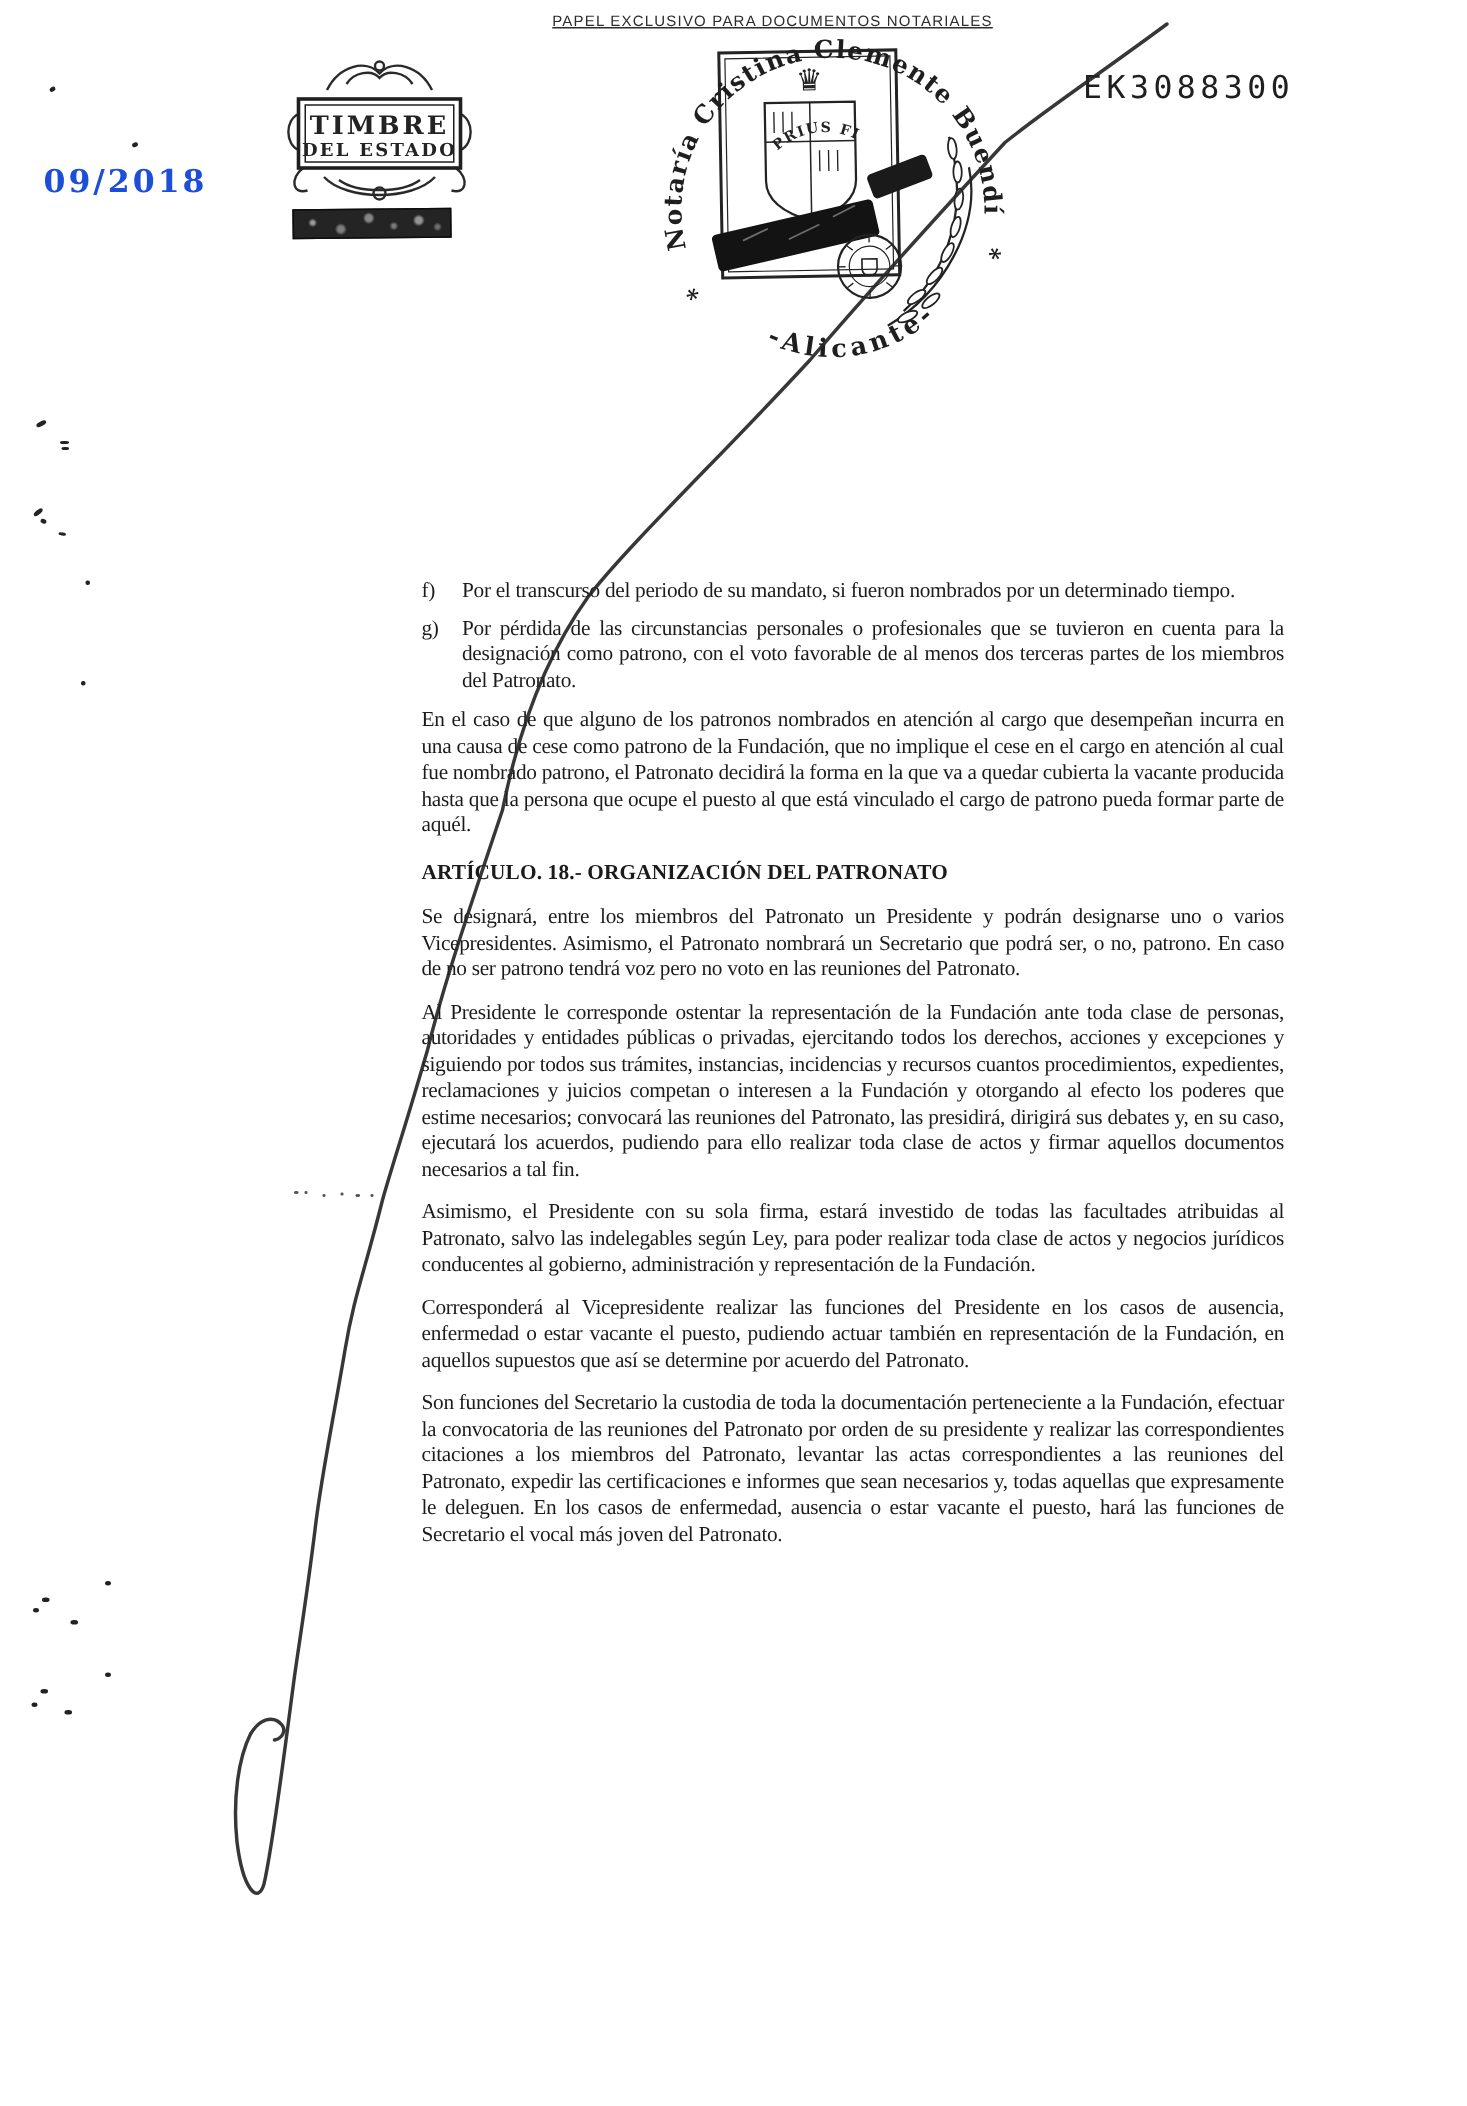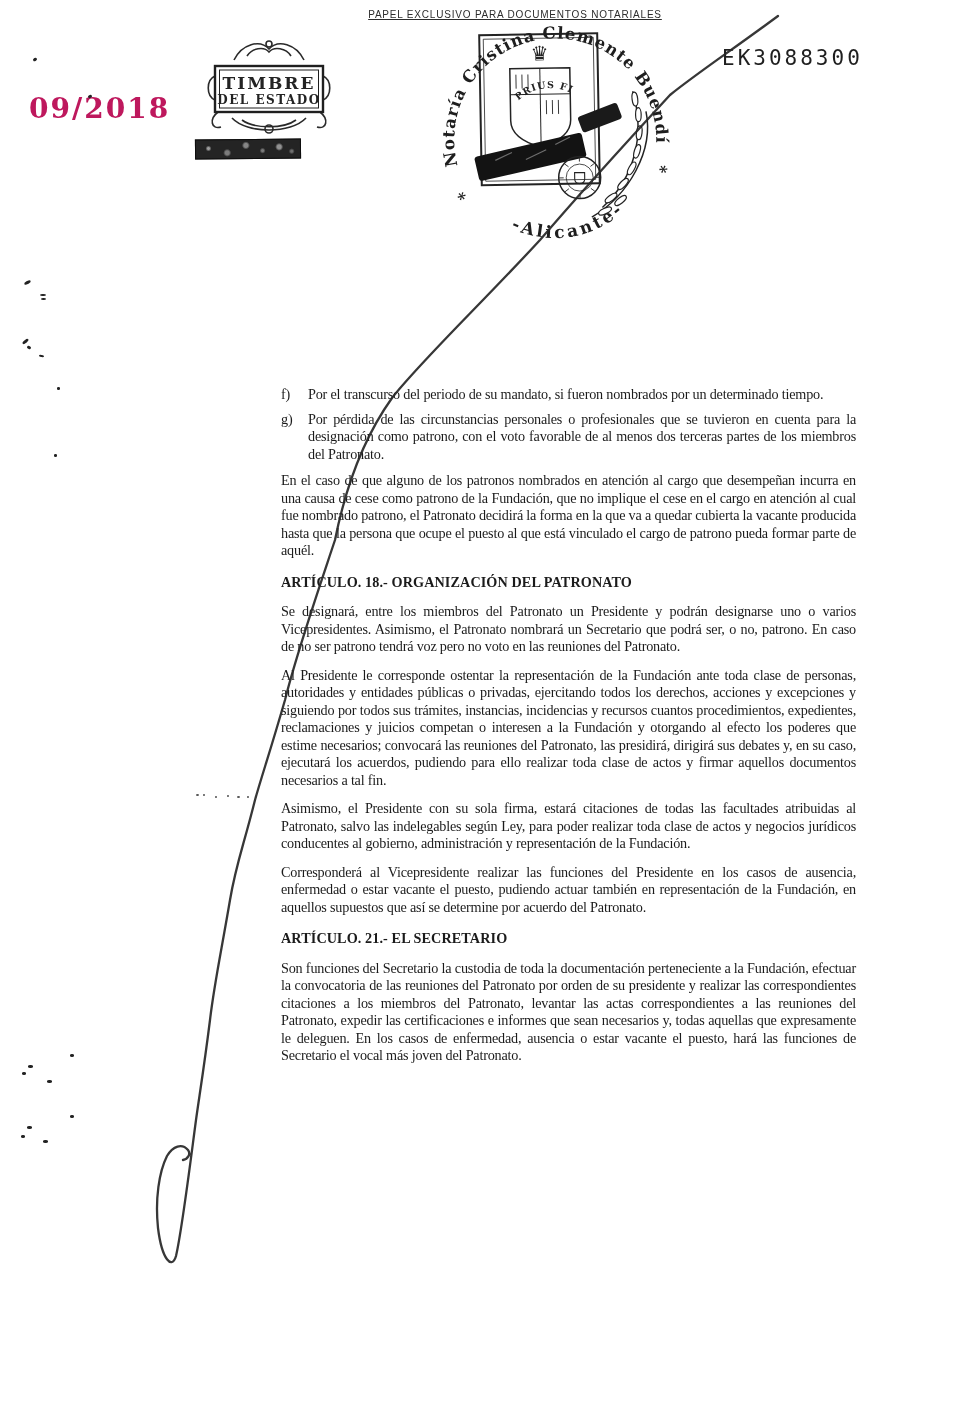--- a/index.html
+++ b/index.html
@@ -17,25 +17,25 @@
     text-align:center; padding-left:52px;
     font-family:"Liberation Sans", sans-serif;
     font-size:10px; letter-spacing:0.8px; color:#2d2d2d;text-decoration:underline;
   }
   .serial-number {
     position:absolute; left:722px; top:46px;
     font-family:"DejaVu Sans Mono", monospace;
     font-size:21px; letter-spacing:3px; color:#1f1f1f;
   }
   .date-code {
-    position:absolute; left:29px; top:92px;
+    position:absolute; left:29px; top:108px;
     font-family:"DejaVu Serif", serif; font-weight:bold;
-    font-size:28px; letter-spacing:2px; color:#be185d;
-  }
-  .timbre-stamp { position:absolute; left:202px; top:36px; }
+    font-size:21px; letter-spacing:2px; color:#1d4ed8;
+  }
+  .timbre-stamp { position:absolute; left:186px; top:36px; }
   .smudge-bar {
     position:absolute; left:195px; top:139px; width:106px; height:20px;
     background-color:#242424;
     background-image:
       radial-gradient(circle at 12% 45%, rgba(255,255,255,.55) 0 1px, transparent 3px),
       radial-gradient(circle at 30% 70%, rgba(255,255,255,.4) 0 2px, transparent 4px),
       radial-gradient(circle at 48% 30%, rgba(255,255,255,.45) 0 2px, transparent 4px),
       radial-gradient(circle at 64% 60%, rgba(255,255,255,.4) 0 1px, transparent 3px),
       radial-gradient(circle at 80% 40%, rgba(255,255,255,.5) 0 2px, transparent 4px),
       radial-gradient(circle at 92% 65%, rgba(255,255,255,.35) 0 1px, transparent 3px);
@@ -169,25 +169,24 @@
     <span class="li-label">g)</span>
     <span class="li-text">Por pérdida de las circunstancias personales o profesionales que se tuvieron en cuenta para la designación como patrono, con el voto favorable de al menos dos terceras partes de los miembros del Patronato.</span>
   </div>
 
   <p>En el caso de que alguno de los patronos nombrados en atención al cargo que desempeñan incurra en una causa de cese como patrono de la Fundación, que no implique el cese en el cargo en atención al cual fue nombrado patrono, el Patronato decidirá la forma en la que va a quedar cubierta la vacante producida hasta que la persona que ocupe el puesto al que está vinculado el cargo de patrono pueda formar parte de aquél.</p>
 
   <h3 class="article-heading">ARTÍCULO. 18.- ORGANIZACIÓN DEL PATRONATO</h3>
   <p>Se designará, entre los miembros del Patronato un Presidente y podrán designarse uno o varios Vicepresidentes. Asimismo, el Patronato nombrará un Secretario que podrá ser, o no, patrono. En caso de no ser patrono tendrá voz pero no voto en las reuniones del Patronato.</p>
 
   <p>Al Presidente le corresponde ostentar la representación de la Fundación ante toda clase de personas, autoridades y entidades públicas o privadas, ejercitando todos los derechos, acciones y excepciones y siguiendo por todos sus trámites, instancias, incidencias y recursos cuantos procedimientos, expedientes, reclamaciones y juicios competan o interesen a la Fundación y otorgando al efecto los poderes que estime necesarios; convocará las reuniones del Patronato, las presidirá, dirigirá sus debates y, en su caso, ejecutará los acuerdos, pudiendo para ello realizar toda clase de actos y firmar aquellos documentos necesarios a tal fin.</p>
-  <p>Asimismo, el Presidente con su sola firma, estará citaciones de todas las facultades atribuidas al Patronato, salvo las indelegables según Ley, para poder realizar toda clase de actos y negocios jurídicos conducentes al gobierno, administración y representación de la Fundación.</p>
+  <p>Asimismo, el Presidente con su sola firma, estará investido de todas las facultades atribuidas al Patronato, salvo las indelegables según Ley, para poder realizar toda clase de actos y negocios jurídicos conducentes al gobierno, administración y representación de la Fundación.</p>
 
   <p>Corresponderá al Vicepresidente realizar las funciones del Presidente en los casos de ausencia, enfermedad o estar vacante el puesto, pudiendo actuar también en representación de la Fundación, en aquellos supuestos que así se determine por acuerdo del Patronato.</p>
 
-  <h3 class="article-heading">ARTÍCULO. 21.- EL SECRETARIO</h3>
   <p>Son funciones del Secretario la custodia de toda la documentación perteneciente a la Fundación, efectuar la convocatoria de las reuniones del Patronato por orden de su presidente y realizar las correspondientes citaciones a los miembros del Patronato, levantar las actas correspondientes a las reuniones del Patronato, expedir las certificaciones e informes que sean necesarios y, todas aquellas que expresamente le deleguen. En los casos de enfermedad, ausencia o estar vacante el puesto, hará las funciones de Secretario el vocal más joven del Patronato.</p>
 </div>
 
 <svg class="flourish-overlay" viewBox="0 0 978 1404">
   <path d="M 778,16
            C 732,50 696,74 670,95
            C 612,158 570,205 540,240
            C 482,303 420,362 392,398
            C 362,440 345,490 335,540
            C 315,600 296,655 285,700

